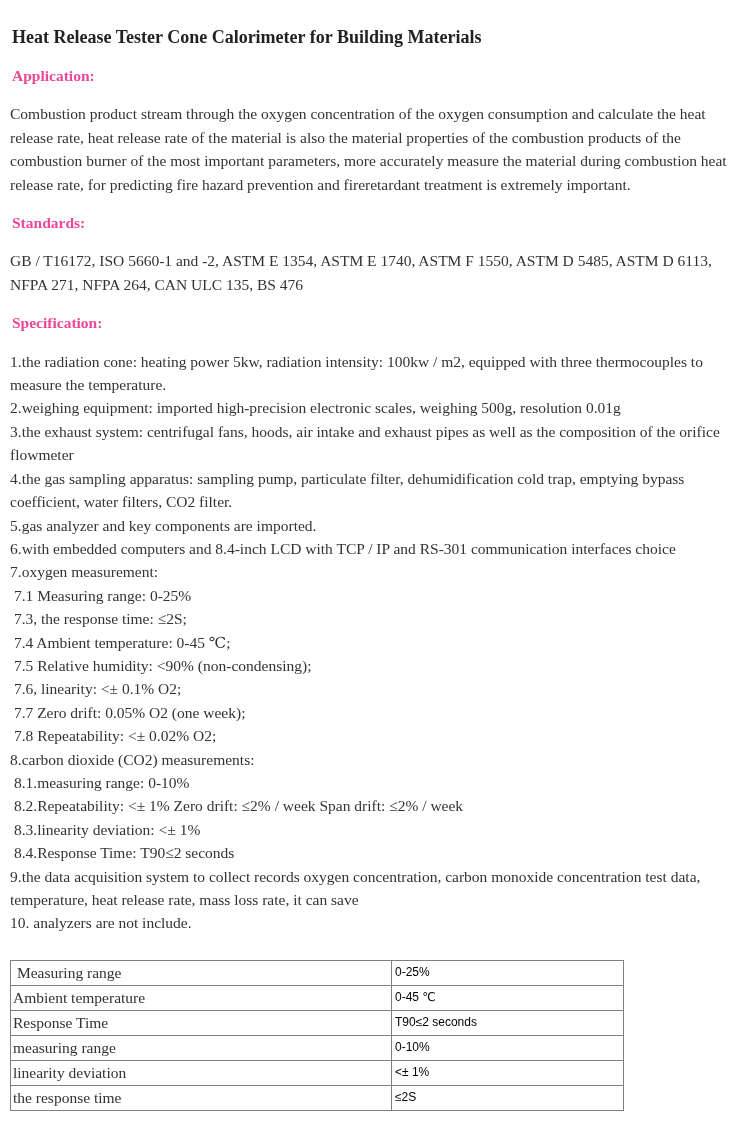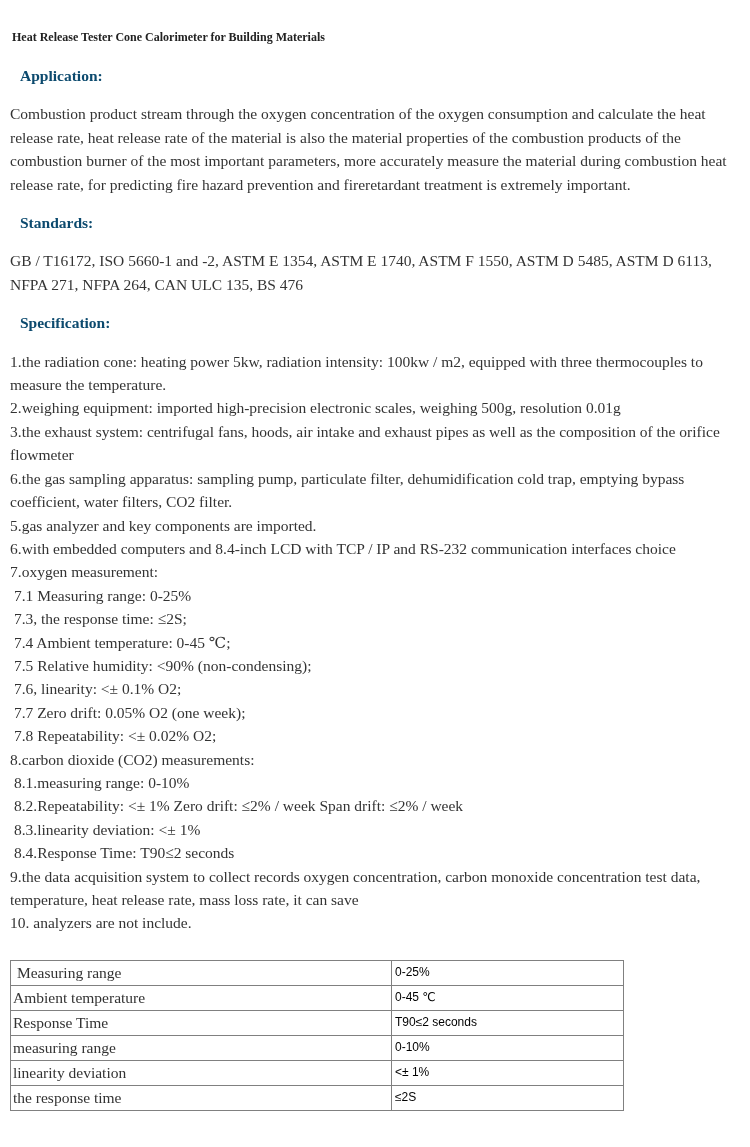--- a/index.html
+++ b/index.html
@@ -7,30 +7,30 @@
     width: 750px;
     min-height: 1147px;
     box-sizing: border-box;
     padding: 10px 13px 14px 10px;
     font-family: "Liberation Serif", "DejaVu Serif", serif;
     font-size: 15.5px;
     line-height: 23.4px;
     color: #333333;
   }
   .page-title {
-    font-size: 12px;
+    font-size: 18px;
     line-height: 24px;
     font-weight: bold;
     color: #222222;
     margin: 15px 0 9px 2px;
   }
   .section-heading {
     font-weight: bold;
-    color: #0c4a6e;
-    margin: 15px 8px;
+    color: #ec4899;
+    margin: 15px 0;
     padding-left: 2px;
   }
   .para {
     margin: 15px 0;
   }
   .spec-list {
     margin: 15px 0 0 0;
   }
   .spec-item {
     margin: 0;
@@ -74,23 +74,23 @@
 
 <div class="section-heading">Standards:</div>
 <p class="para">GB / T16172, ISO 5660-1 and -2, ASTM E 1354, ASTM E 1740, ASTM F 1550, ASTM D 5485, ASTM D 6113, NFPA 271, NFPA 264, CAN ULC 135, BS 476</p>
 
 <div class="section-heading">Specification:</div>
 
 <div class="spec-list">
   <div class="spec-item">1.the radiation cone: heating power 5kw, radiation intensity: 100kw / m2, equipped with three thermocouples to measure the temperature.</div>
   <div class="spec-item">2.weighing equipment: imported high-precision electronic scales, weighing 500g, resolution 0.01g</div>
   <div class="spec-item">3.the exhaust system: centrifugal fans, hoods, air intake and exhaust pipes as well as the composition of the orifice flowmeter</div>
-  <div class="spec-item">6.the gas sampling apparatus: sampling pump, particulate filter, dehumidification cold trap, emptying bypass coefficient, water filters, CO2 filter.</div>
+  <div class="spec-item">4.the gas sampling apparatus: sampling pump, particulate filter, dehumidification cold trap, emptying bypass coefficient, water filters, CO2 filter.</div>
   <div class="spec-item">5.gas analyzer and key components are imported.</div>
-  <div class="spec-item">6.with embedded computers and 8.4-inch LCD with TCP / IP and RS-232 communication interfaces choice</div>
+  <div class="spec-item">6.with embedded computers and 8.4-inch LCD with TCP / IP and RS-301 communication interfaces choice</div>
   <div class="spec-item">7.oxygen measurement:</div>
   <div class="spec-item">&nbsp;7.1 Measuring range: 0-25%</div>
   <div class="spec-item">&nbsp;7.3, the response time: ≤2S;</div>
   <div class="spec-item">&nbsp;7.4 Ambient temperature: 0-45 ℃;</div>
   <div class="spec-item">&nbsp;7.5 Relative humidity: &lt;90% (non-condensing);</div>
   <div class="spec-item">&nbsp;7.6, linearity: &lt;± 0.1% O2;</div>
   <div class="spec-item">&nbsp;7.7 Zero drift: 0.05% O2 (one week);</div>
   <div class="spec-item">&nbsp;7.8 Repeatability: &lt;± 0.02% O2;</div>
   <div class="spec-item">8.carbon dioxide (CO2) measurements:</div>
   <div class="spec-item">&nbsp;8.1.measuring range: 0-10%</div>

